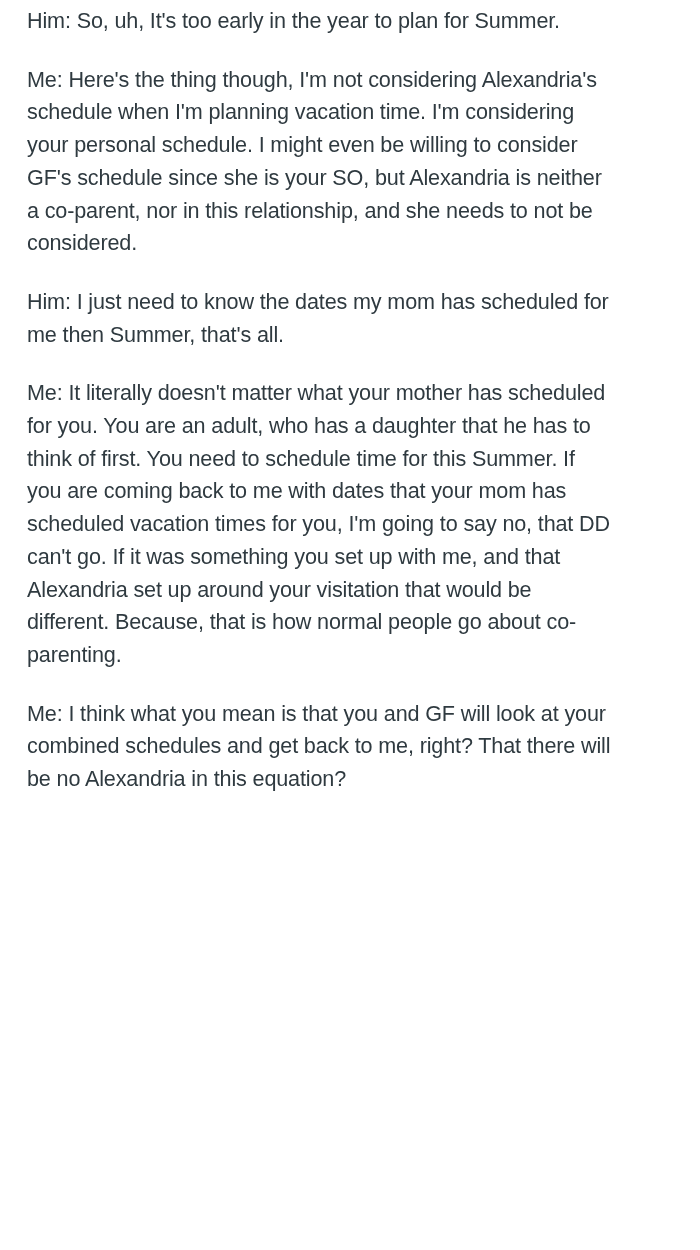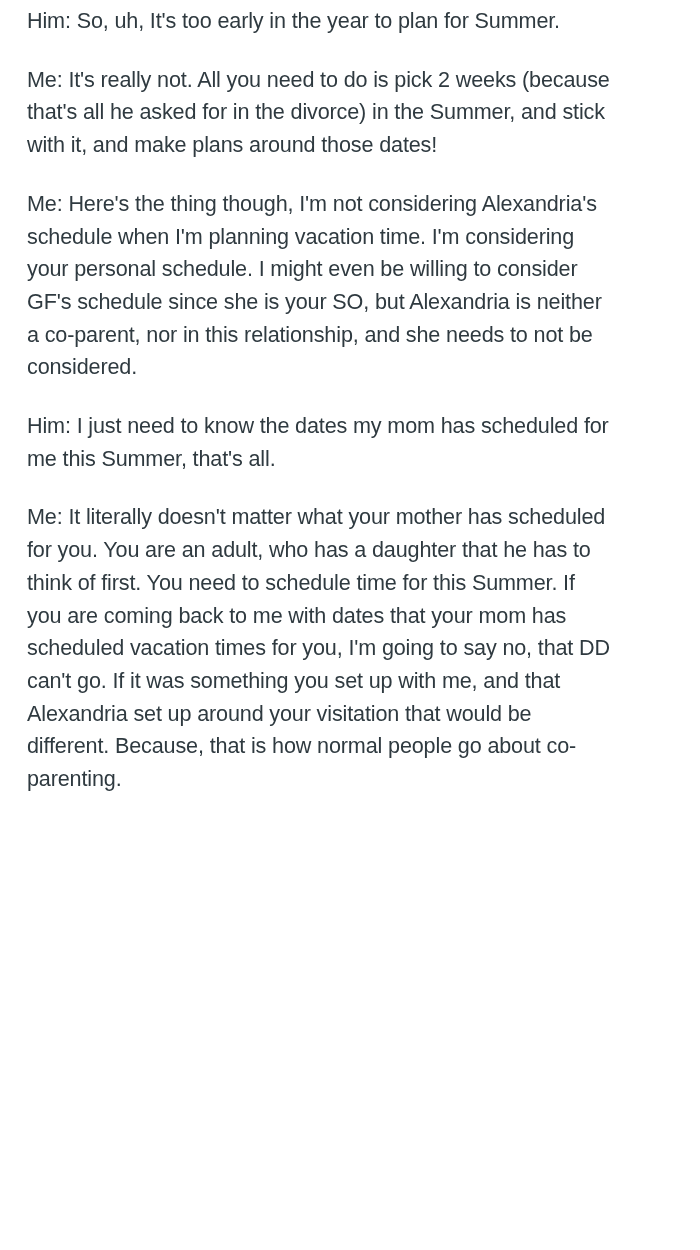--- a/index.html
+++ b/index.html
@@ -25,17 +25,17 @@
       margin: 0 0 26px 0;
       letter-spacing: -0.15px;
       word-spacing: 0px;
     }
   </style>
 </head>
 <body>
 
 <div class="doc">
   <p class="para">Him: So, uh, It's too early in the year to plan for Summer.</p>
-  <p class="para">Me: It's really not. All you need to do is pick 2 weeks (because that's all he asked for in the divorce) in the Summer, and stick with it, and make plans around those dates!</p>
   <p class="para">Me: Here's the thing though, I'm not considering Alexandria's schedule when I'm planning vacation time. I'm considering your personal schedule. I might even be willing to consider GF's schedule since she is your SO, but Alexandria is neither a co-parent, nor in this relationship, and she needs to not be considered.</p>
-  <p class="para">Him: I just need to know the dates my mom has scheduled for me this Summer, that's all.</p>
+  <p class="para">Him: I just need to know the dates my mom has scheduled for me then Summer, that's all.</p>
   <p class="para">Me: It literally doesn't matter what your mother has scheduled for you. You are an adult, who has a daughter that he has to think of first. You need to schedule time for this Summer. If you are coming back to me with dates that your mom has scheduled vacation times for you, I'm going to say no, that DD can't go. If it was something you set up with me, and that Alexandria set up around your visitation that would be different. Because, that is how normal people go about co-parenting.</p>
+  <p class="para">Me: I think what you mean is that you and GF will look at your combined schedules and get back to me, right? That there will be no Alexandria in this equation?</p>
 </div>
 
 </body></html>

